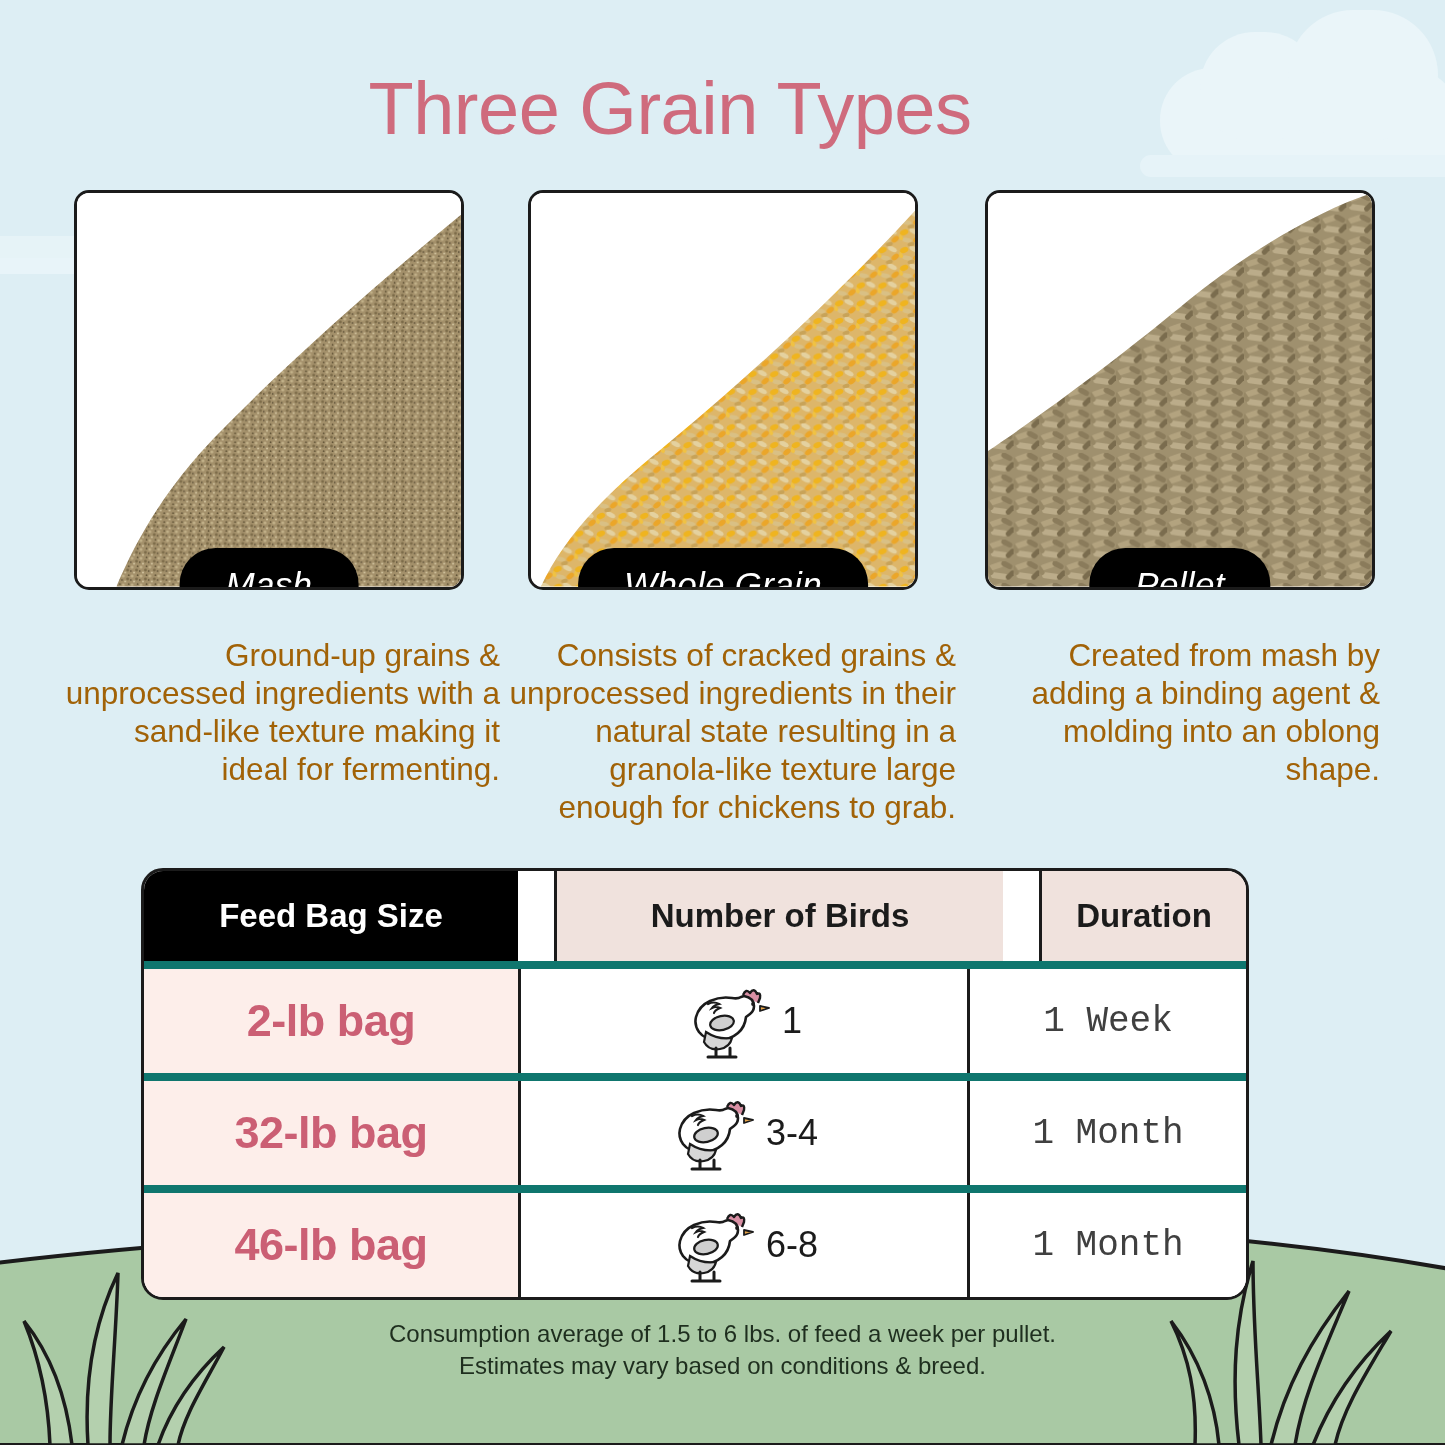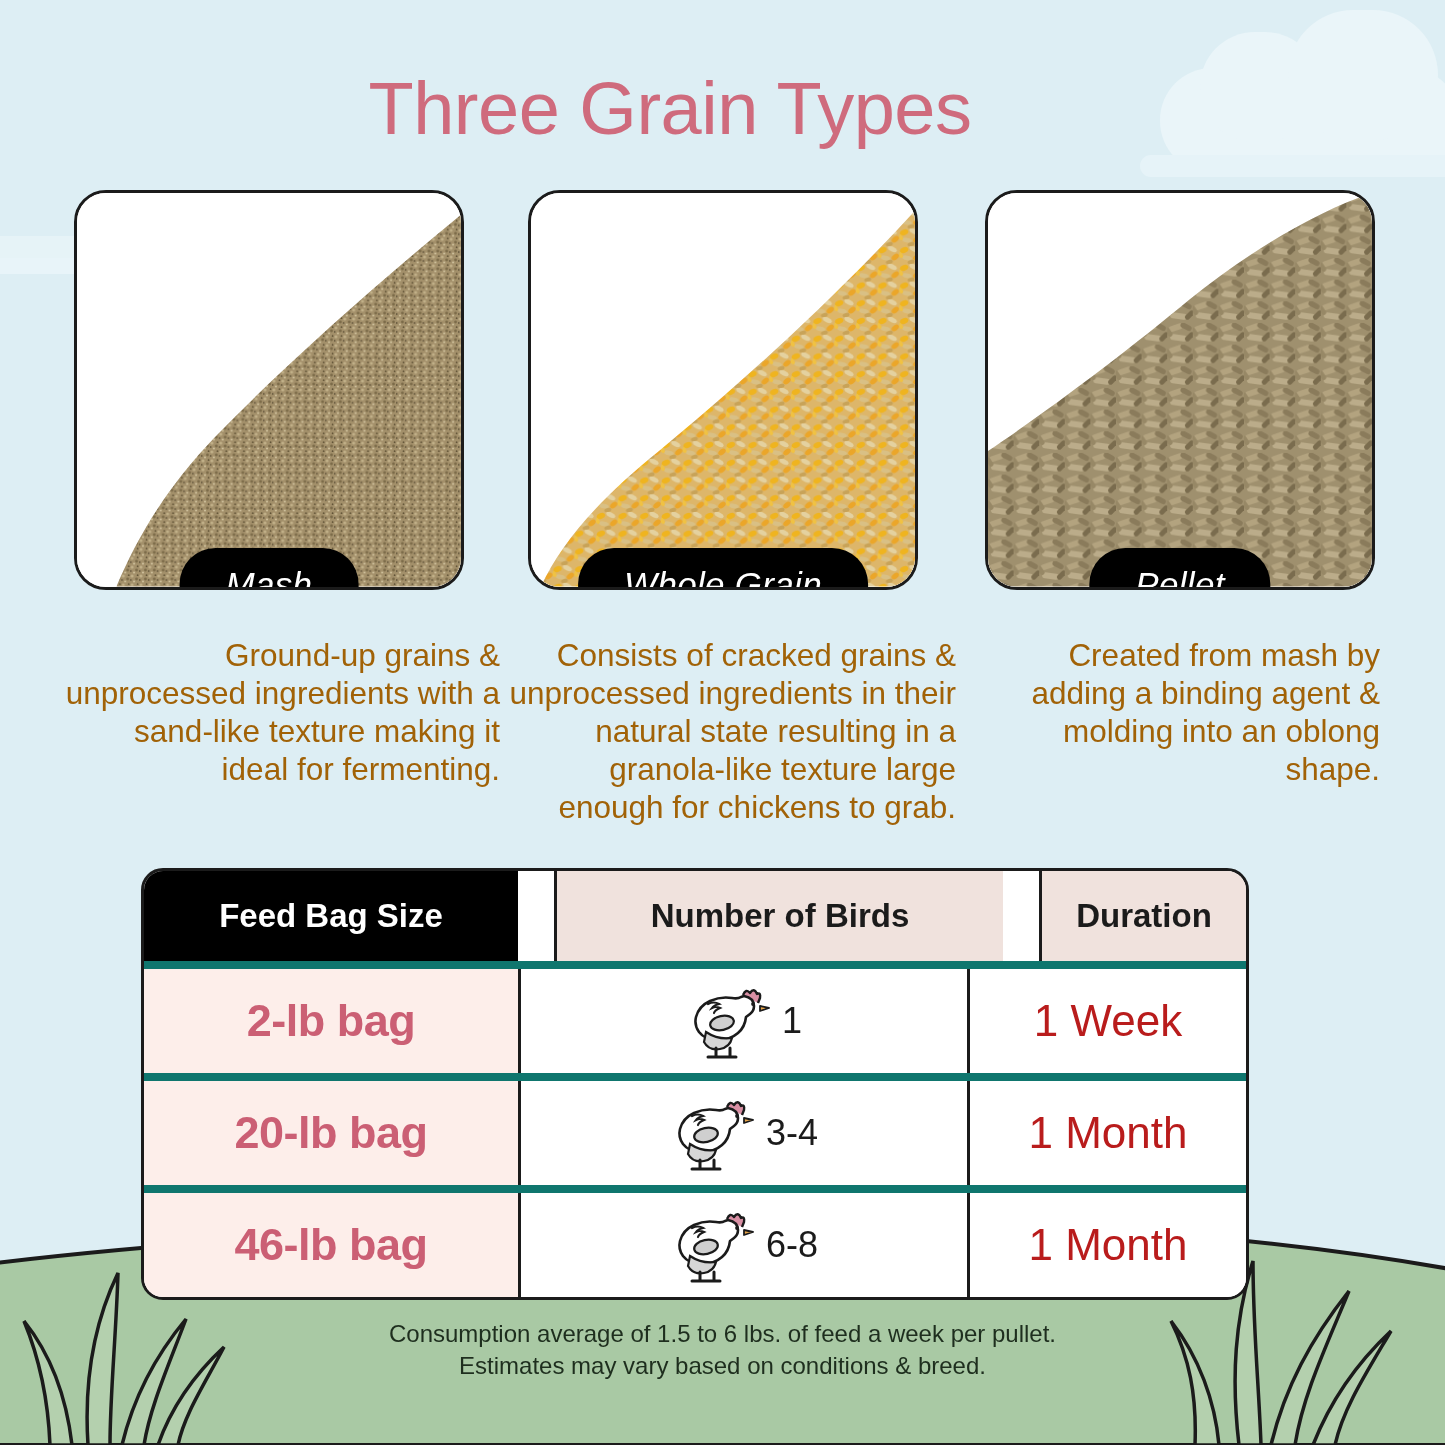--- a/index.html
+++ b/index.html
@@ -69,21 +69,21 @@
   }
 
   
   .cards { position:absolute; top:190px; left:0; width:1445px; height:425px; }
 
   .card {
     position: absolute;
     width: 390px; height: 400px;
     background: #ffffff;
     border: 3px solid #1b1b1b;
-    border-radius: 32px;
+    border-radius: 15px;
     overflow: hidden;
   }
   .card.c1 { left: 74px; }
   .card.c2 { left: 528px; }
   .card.c3 { left: 985px; }
 
   .pile { position:absolute; inset:0; }
 
   .pill {
     position: absolute;
@@ -136,21 +136,21 @@
   .hrow { height: 90px; }
   .hrow .c-size { background:#000000; color:#ffffff; font-size:33px; font-weight:700; }
   .hrow .c-birds, .hrow .c-dur { background:#f0e2dd; color:#1b1b1b; font-size:33px; font-weight:700;margin-left:36px; }
 
   .brow { height: 112px; }
   .brow .c-size {
     background:#fdeeea; color:#cb5f74;
     font-size: 45px; font-weight: 700; letter-spacing: -0.5px;
   }
   .brow .c-birds { background:#ffffff; color:#1b1b1b; font-size:36px; gap:10px; }
-  .brow .c-dur  { background:#ffffff; color:#b91c1c; font-size:44px; }
+  .brow .c-dur  { background:#ffffff; color:#404040; font-size:36px;font-family:Liberation Mono, monospace; }
 
   .chicken { width: 86px; height: 78px; flex: 0 0 auto; }
   .bird-count { font-size: 36px; }
 
   
   .footnote {
     position:absolute; left:0; top:1318px; width:1445px;
     text-align:center; font-size:24px; line-height:32px; color:#1e2e1e;
   }
 </style>
@@ -288,21 +288,21 @@
           <circle cx="67" cy="22" r="1.9" fill="#1b1b1b"></circle>
           <path d="M74 24 l9 2 l-9 3 z" fill="#e8a64a" stroke="#1b1b1b" stroke-width="1.8" stroke-linejoin="round"></path>
           <path d="M30 66 l0 9 M22 75 l14 0 M44 66 l0 9 M36 75 l14 0" fill="none" stroke="#1b1b1b" stroke-width="3" stroke-linecap="round"></path>
         </svg>
         <span class="bird-count">1</span>
       </div>
       <div class="cell c-dur">1 Week</div>
     </div>
 
     <div class="trow brow">
-      <div class="cell c-size">20-lb bag</div>
+      <div class="cell c-size">32-lb bag</div>
       <div class="cell c-birds">
         <svg class="chicken" viewBox="0 0 86 78">
           <path d="M57 13 q3-7 7-2 q4-6 7 1 q4-2 3 4 l-2 5" fill="#d98fa4" stroke="#1b1b1b" stroke-width="2.4" stroke-linejoin="round"></path>
           <path d="M58 14 q10 2 10 10 q0 5-4 8 l-4 3 q-1 10-8 16 q-8 7-20 7 q-13 0-19-8 q-5-7-3-15 q3-11 14-16 q11-5 22-3 q6 1 9 -1 z" fill="#ffffff" stroke="#1b1b1b" stroke-width="2.6" stroke-linejoin="round"></path>
           <path d="M22 22 q6-3 11 0 q-5 1-7 4 q4-2 8 0 q-5 2-6 5" fill="none" stroke="#1b1b1b" stroke-width="2.2" stroke-linecap="round"></path>
           <ellipse cx="36" cy="41" rx="12" ry="7" fill="#cfcfcf" stroke="#1b1b1b" stroke-width="2.2" transform="rotate(-12 36 41)"></ellipse>
           <path d="M20 50 q12 8 26 6 q-2 9 -12 11 q-11 2 -16 -7 z" fill="#d6d6d6" stroke="#1b1b1b" stroke-width="2.2"></path>
           <circle cx="67" cy="22" r="1.9" fill="#1b1b1b"></circle>
           <path d="M74 24 l9 2 l-9 3 z" fill="#e8a64a" stroke="#1b1b1b" stroke-width="1.8" stroke-linejoin="round"></path>
           <path d="M30 66 l0 9 M22 75 l14 0 M44 66 l0 9 M36 75 l14 0" fill="none" stroke="#1b1b1b" stroke-width="3" stroke-linecap="round"></path>

